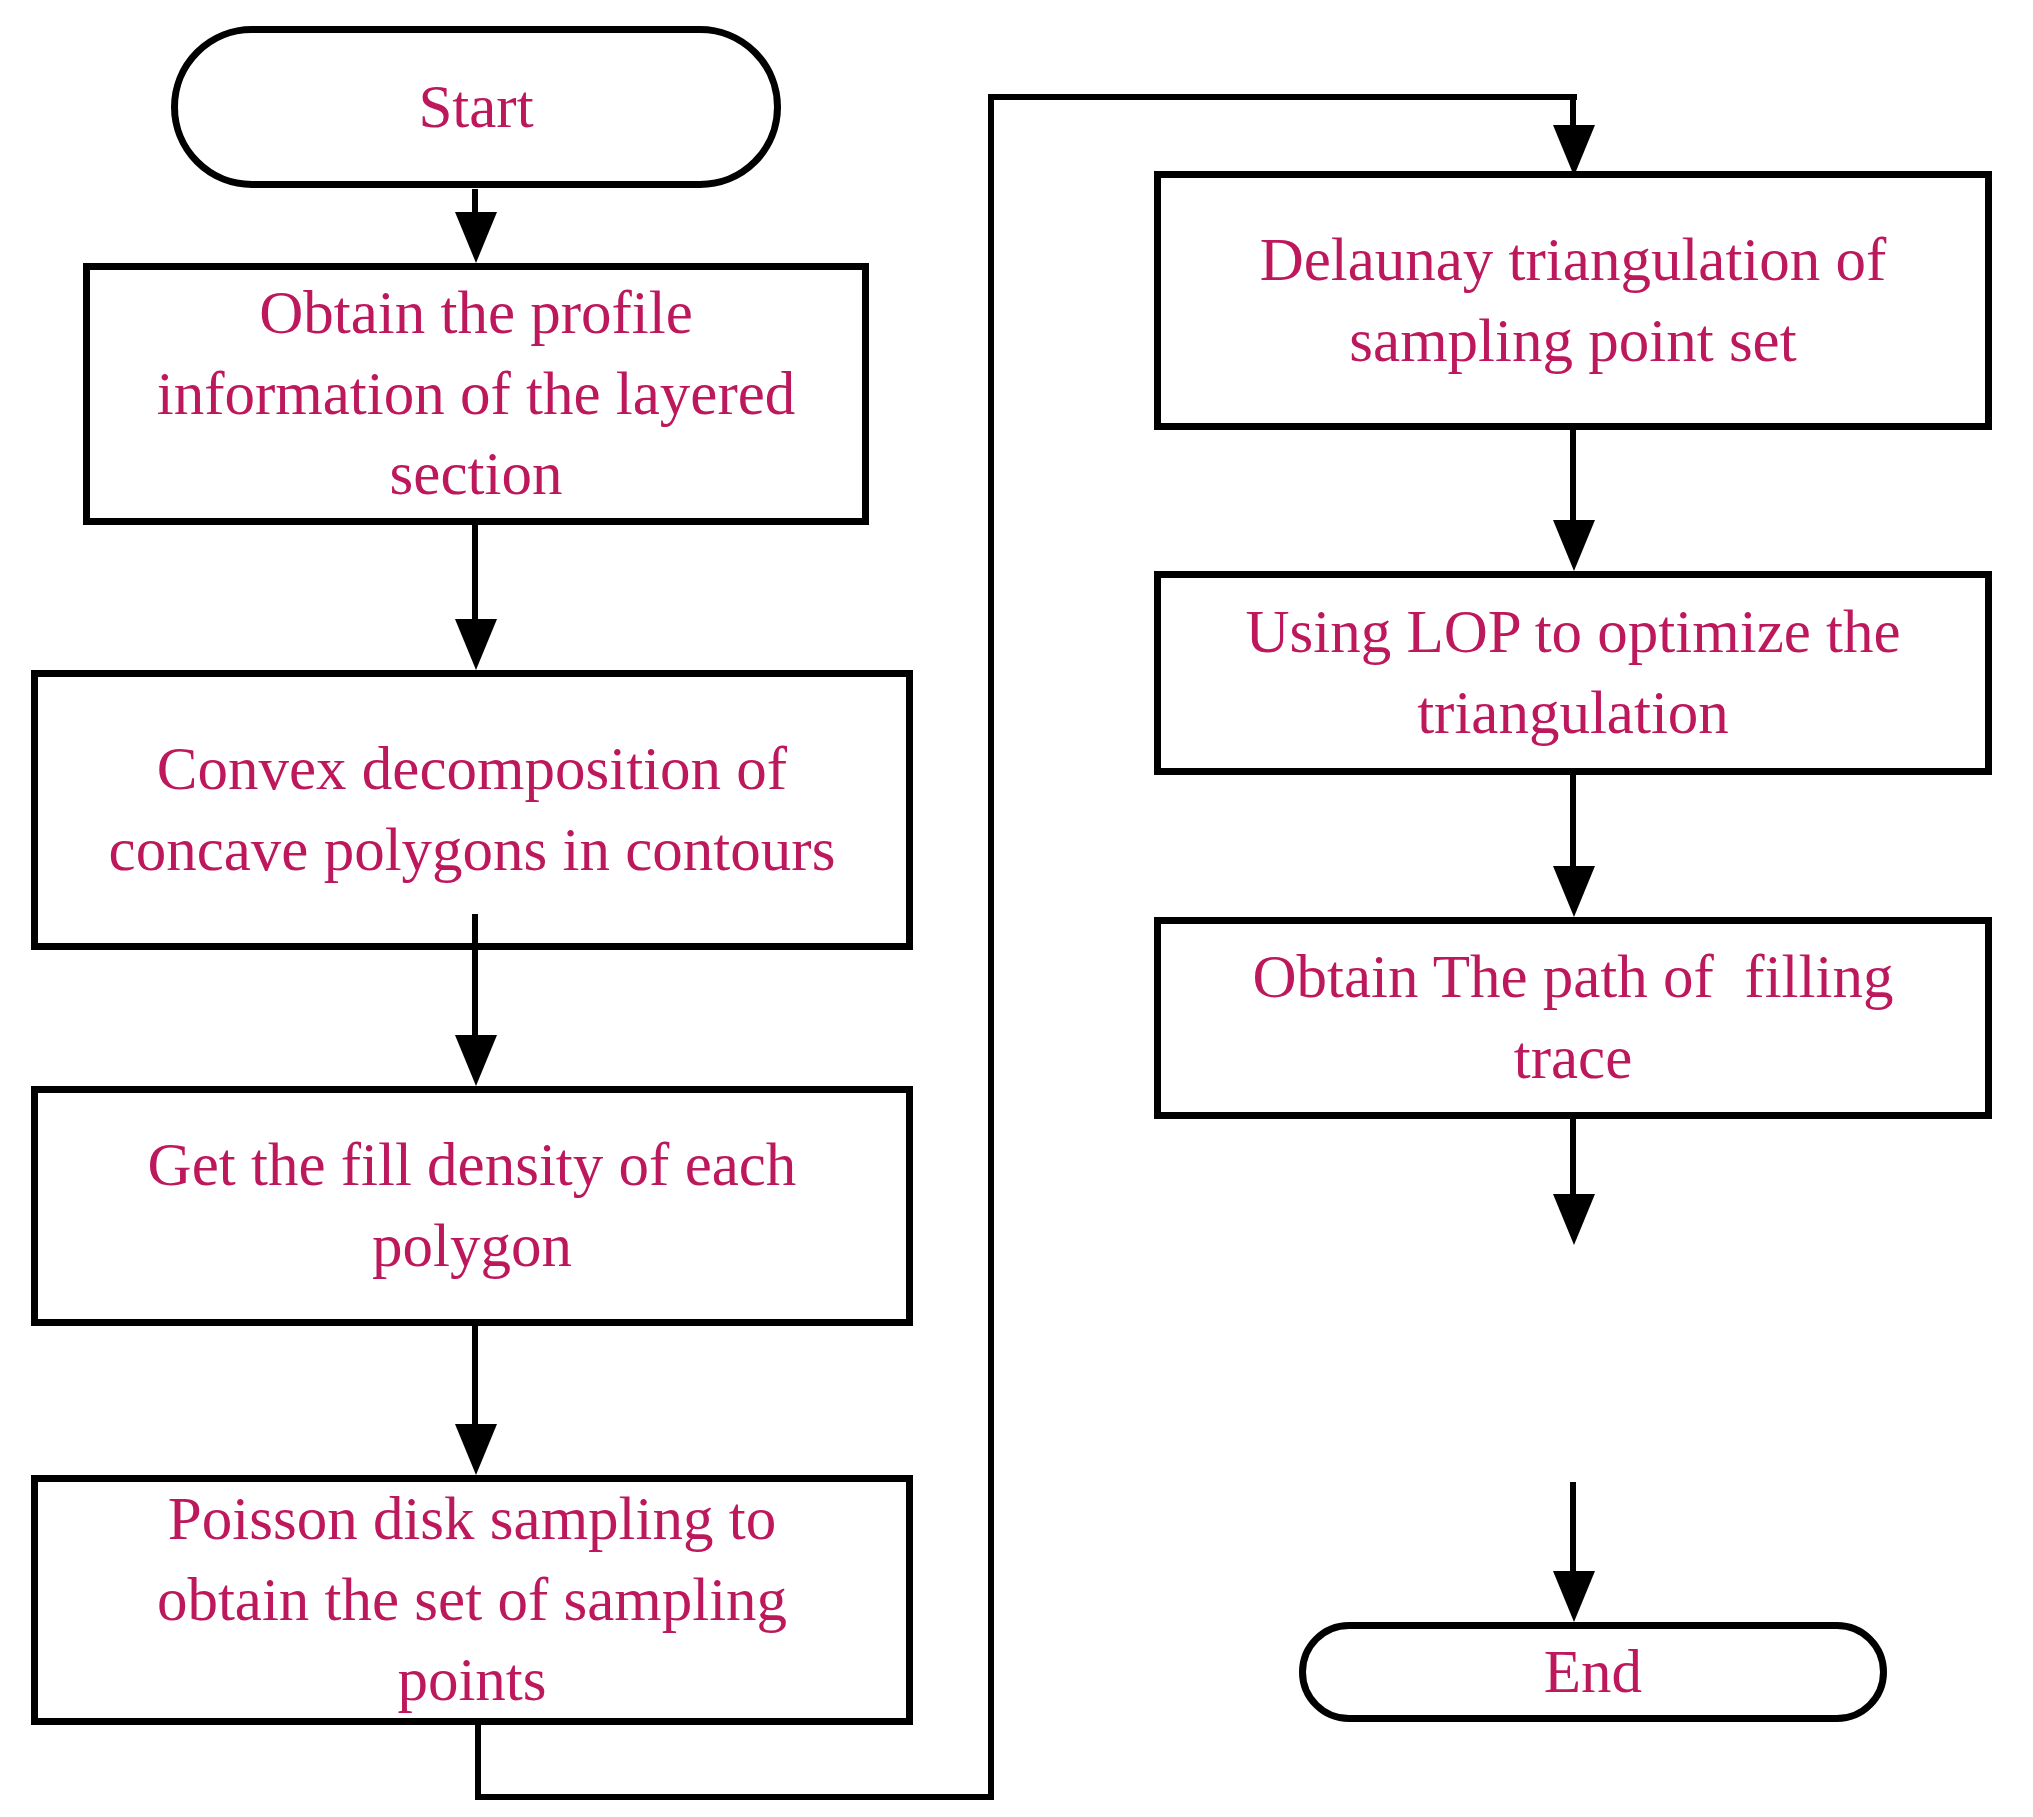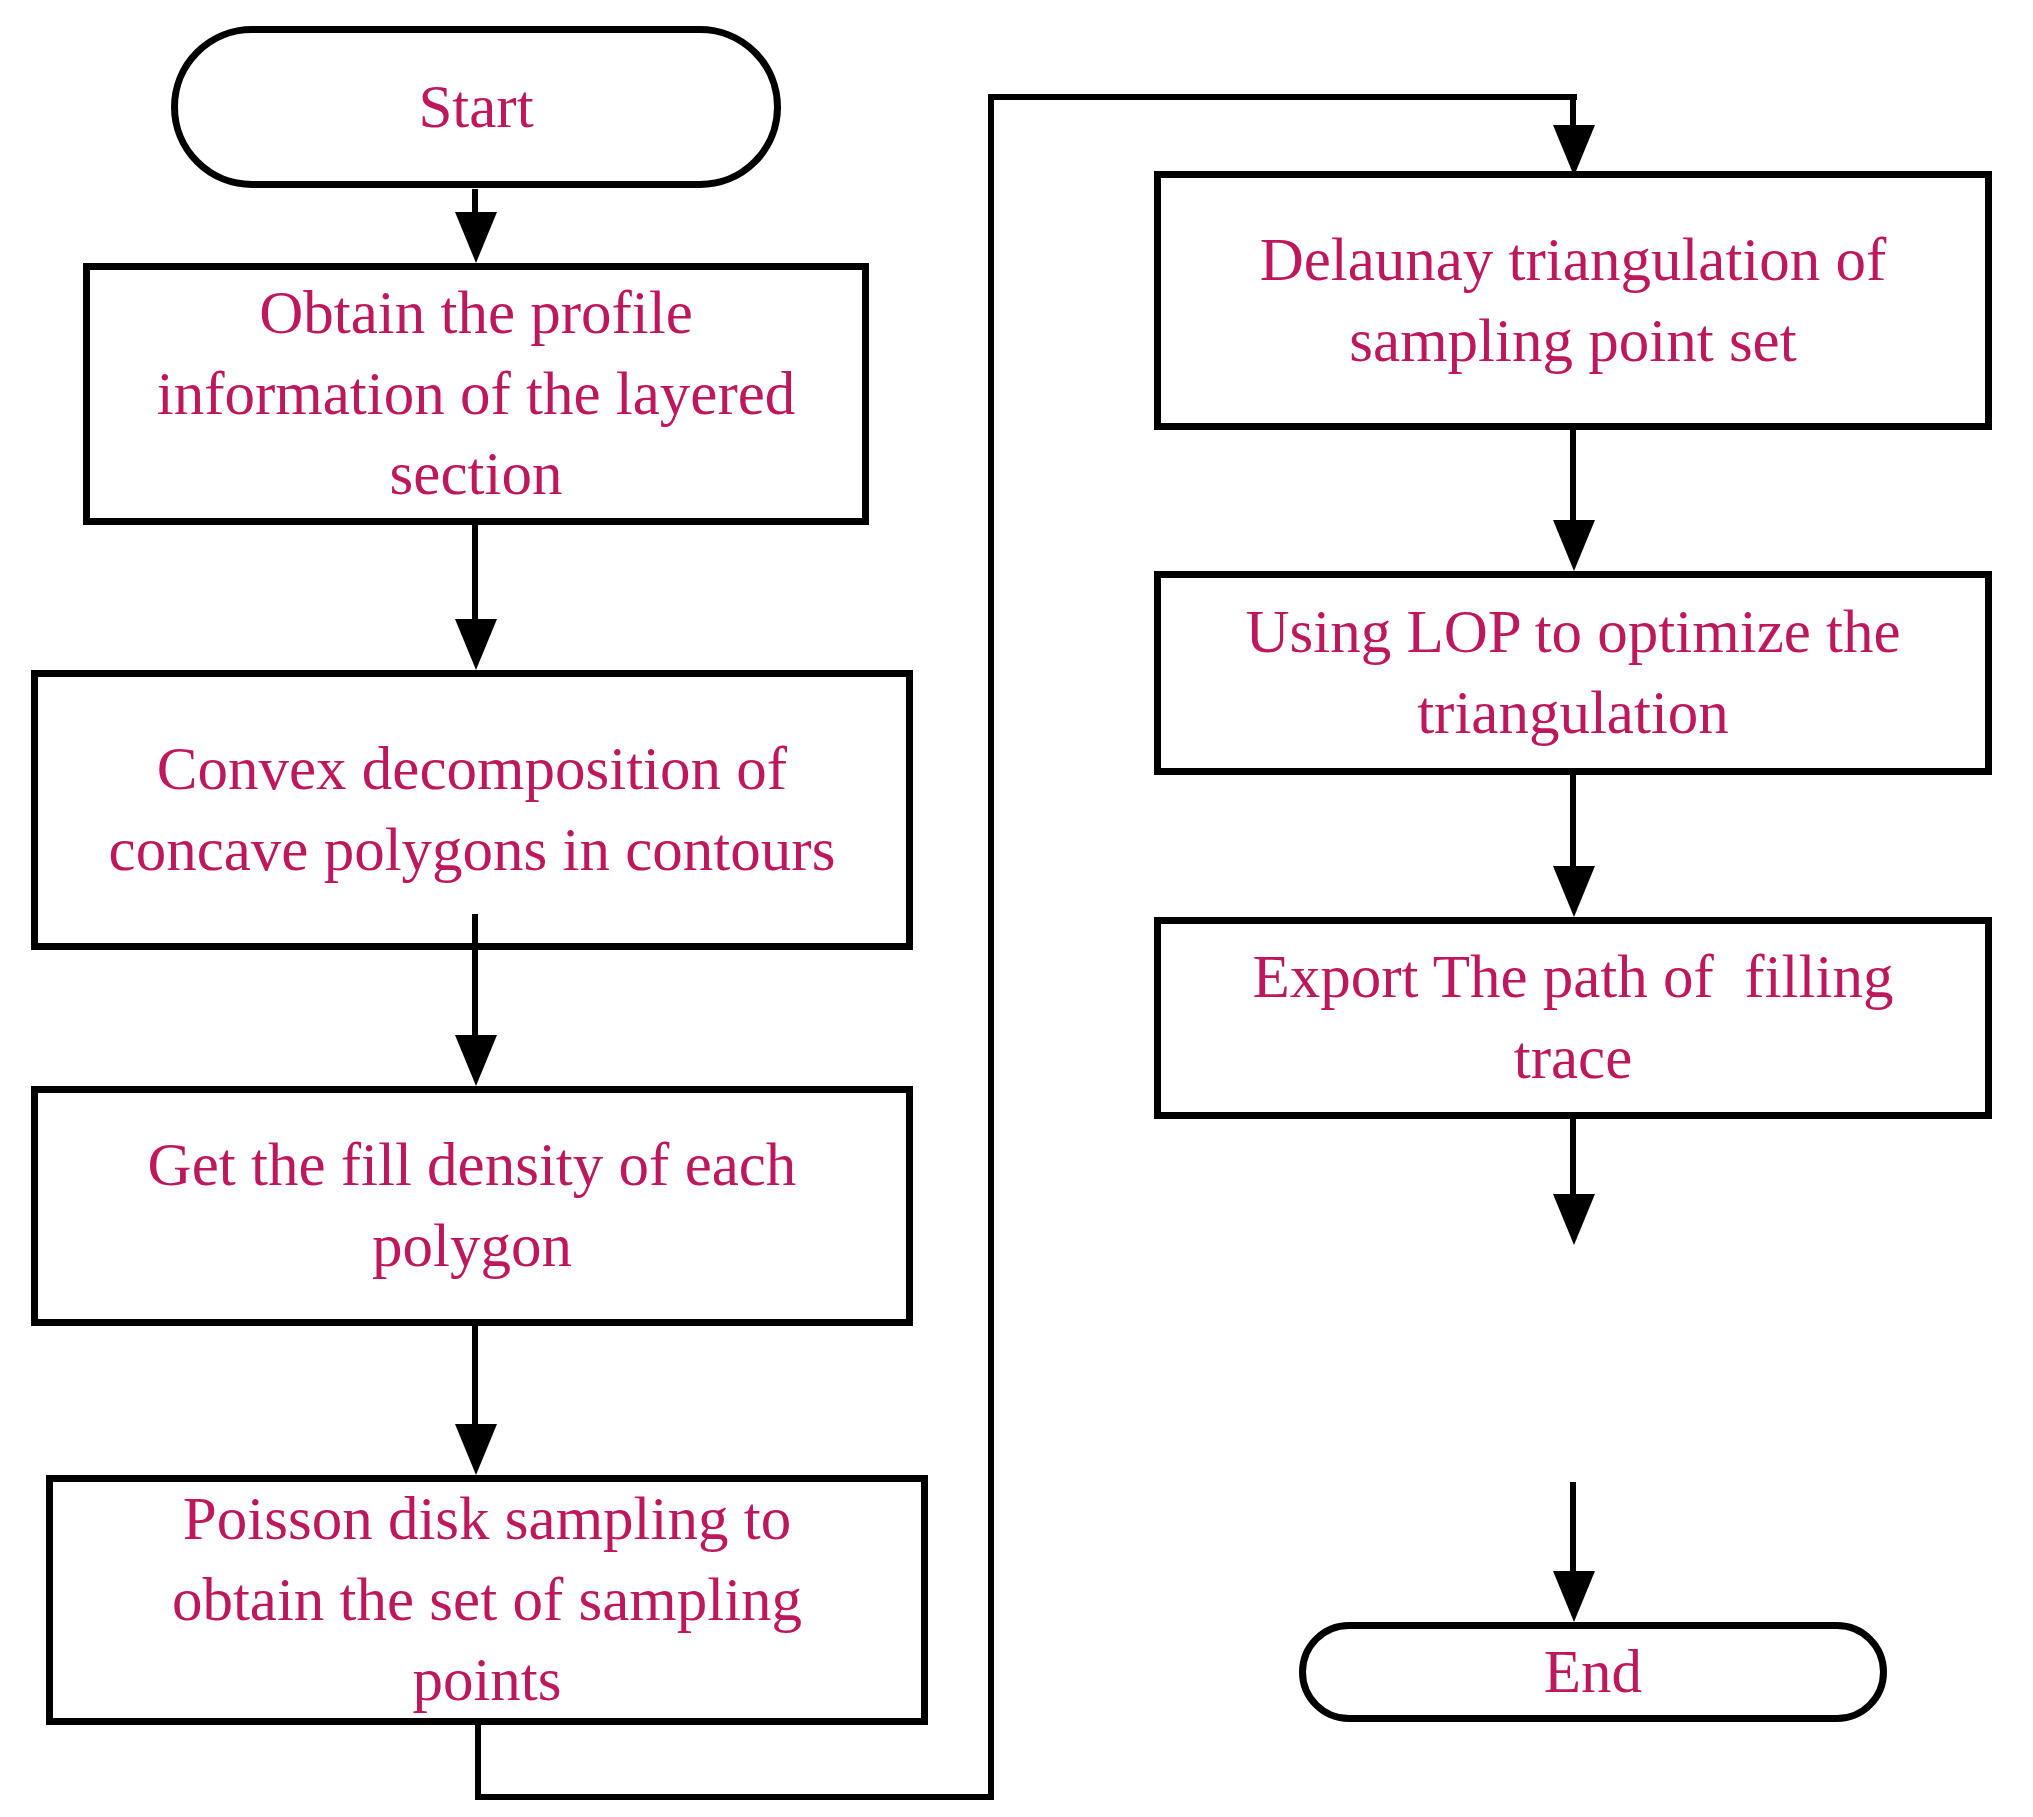--- a/index.html
+++ b/index.html
@@ -53,38 +53,38 @@
   <div class="node" style="left:31px; top:670px; width:882px; height:280px;">
     <span class="label">Convex decomposition of
 concave polygons in contours</span>
   </div>
 
   <div class="node" style="left:31px; top:1086px; width:882px; height:240px;">
     <span class="label">Get the fill density of each
 polygon</span>
   </div>
 
-  <div class="node" style="left:31px; top:1475px; width:882px; height:250px;margin-left:15px;">
+  <div class="node" style="left:31px; top:1475px; width:882px; height:250px;">
     <span class="label">Poisson disk sampling to
 obtain the set of sampling
 points</span>
   </div>
 
   <div class="node" style="left:1154px; top:171px; width:838px; height:259px;">
     <span class="label">Delaunay triangulation of
 sampling point set</span>
   </div>
 
   <div class="node" style="left:1154px; top:571px; width:838px; height:204px;">
     <span class="label">Using LOP to optimize the
 triangulation</span>
   </div>
 
   <div class="node" style="left:1154px; top:917px; width:838px; height:202px;">
-    <span class="label">Export The path of  filling
+    <span class="label">Obtain The path of  filling
 trace</span>
   </div>
 
 
   <div class="node stadium" style="left:1299px; top:1622px; width:588px; height:100px;">
     <span class="label">End</span>
   </div>
 
   <div class="seg" style="left:472px; top:189px; width:6.1px; height:28px;"></div>
   <div class="arrowhead" style="left:455px; top:212px;"></div>

